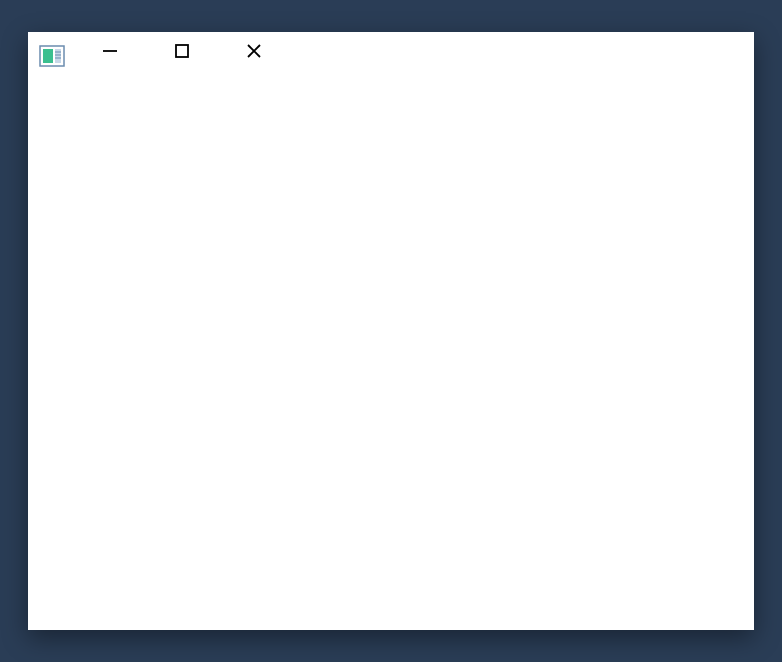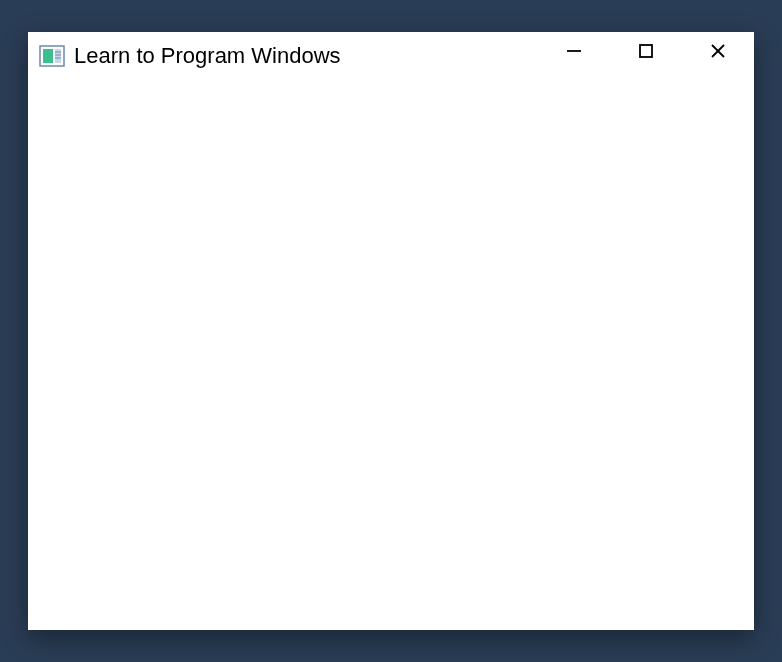--- a/index.html
+++ b/index.html
@@ -90,21 +90,20 @@
     <span class="app-icon">
       <svg viewBox="0 0 28 28">
         <rect x="2" y="4" width="24" height="20" fill="#ffffff" stroke="#6b8caf" stroke-width="1.5"></rect>
         <rect x="5" y="7" width="10" height="14" fill="#3bbf8f"></rect>
         <rect x="17" y="7" width="6" height="14" fill="#c8d8e8"></rect>
         <line x1="17" y1="10" x2="23" y2="10" stroke="#6b8caf" stroke-width="1"></line>
         <line x1="17" y1="13" x2="23" y2="13" stroke="#6b8caf" stroke-width="1"></line>
         <line x1="17" y1="16" x2="23" y2="16" stroke="#6b8caf" stroke-width="1"></line>
       </svg>
     </span>
-    <span class="title-text">Learn to Program Windows</span>
     <div class="window-controls">
       <button class="win-btn">
         <span>
           <svg viewBox="0 0 20 20">
               <line x1="3" y1="10" x2="17" y2="10"></line>
             </svg>
         </span>
       </button>
       <button class="win-btn">
         <span>

